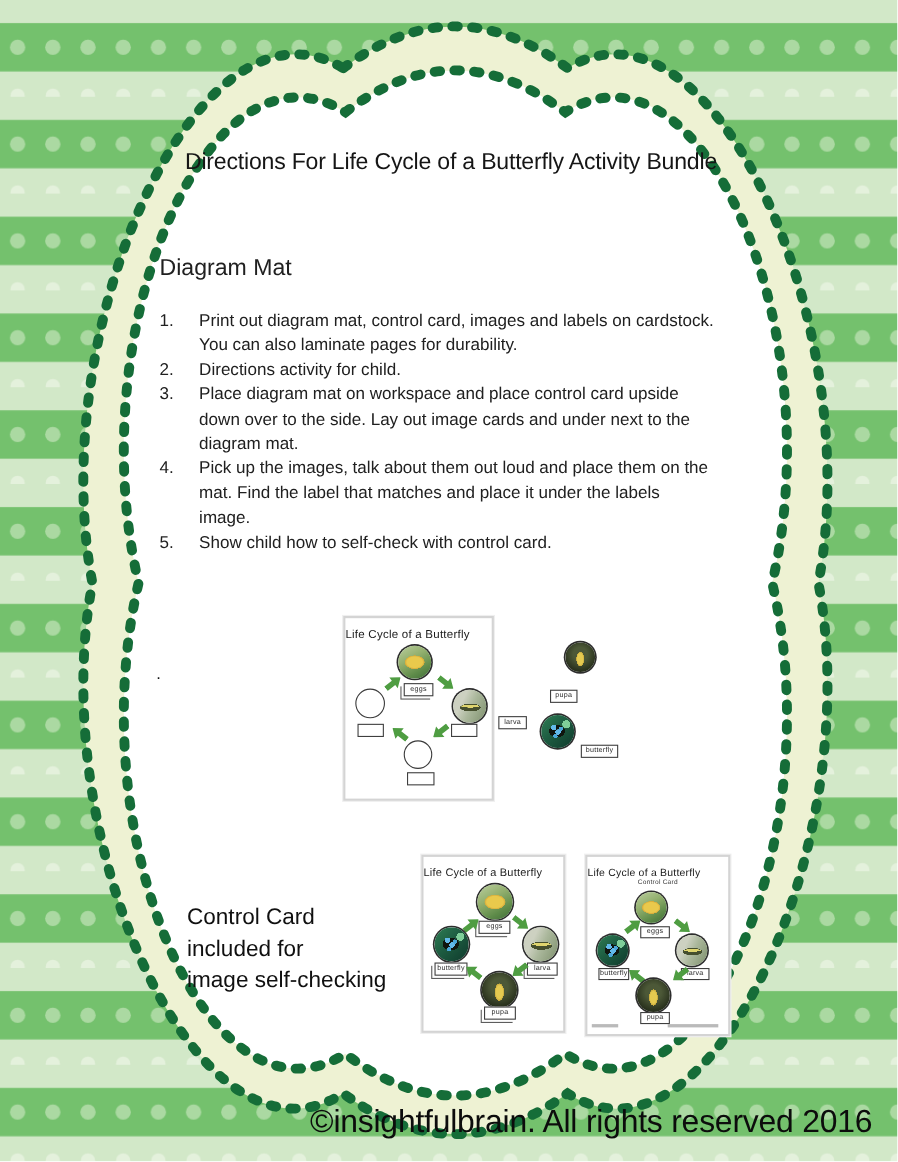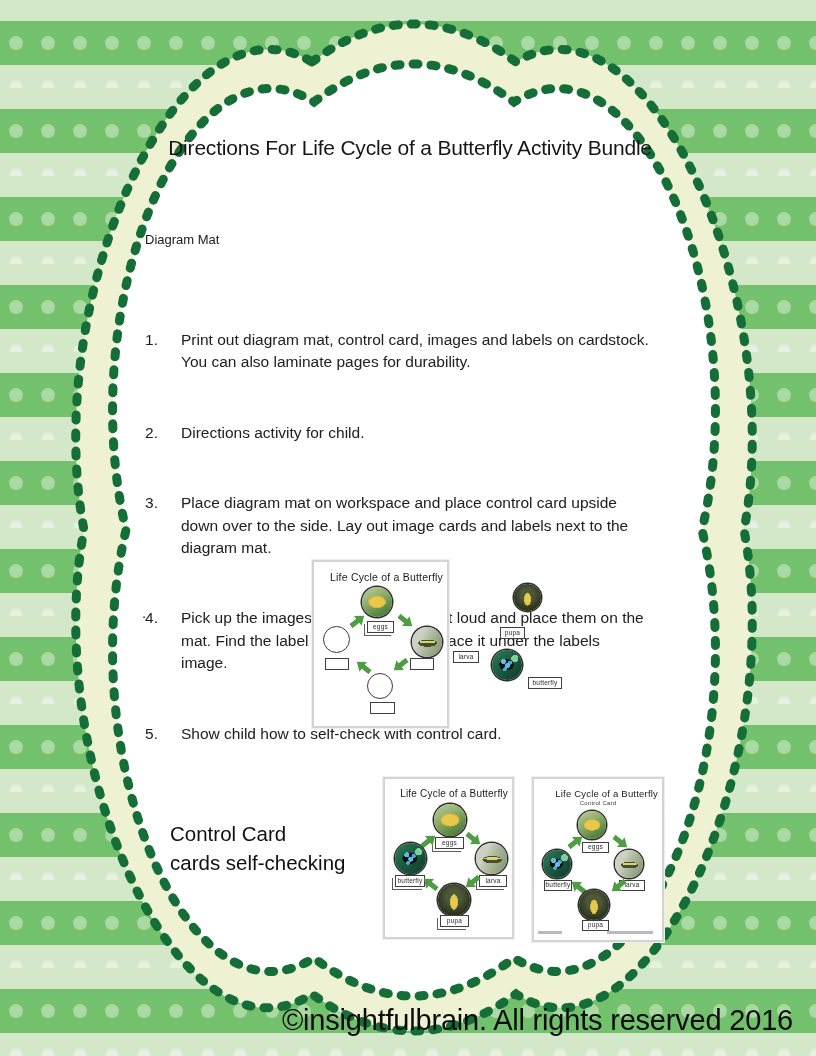--- a/index.html
+++ b/index.html
@@ -3,32 +3,32 @@
 <meta charset="utf-8">
 <style>
   html,body{margin:0;padding:0;}
   .page{position:relative;width:816px;height:1056px;overflow:hidden;background:#fff;
         font-family:"Liberation Sans", sans-serif;color:#1f1f1f;}
   .bg{position:absolute;left:0;top:0;width:816px;height:1056px;}
 
   
   .title{position:absolute;left:148px;top:133px;width:524px;text-align:center;
          font-size:21px;line-height:29px;letter-spacing:-0.2px;color:#161616;}
-  .heading{position:absolute;left:145px;top:232px;font-size:13px;color:#202020;}
+  .heading{position:absolute;left:145px;top:232px;font-size:21px;color:#202020;}
   .steps{position:absolute;left:145px;top:281px;width:505px;margin:0;padding:0;
          list-style:none;counter-reset:step;font-size:15.5px;line-height:22.4px;color:#202020;}
-  .steps li{counter-increment:step;position:relative;padding-left:36px;margin-top:48px;}
+  .steps li{counter-increment:step;position:relative;padding-left:36px;}
   .steps li::before{content:counter(step) ".";position:absolute;left:0;top:0;}
   .stray{position:absolute;left:142px;top:604px;font-size:15px;color:#111;}
   .note{position:absolute;left:170px;top:820px;font-size:20.5px;line-height:28.5px;color:#101010;}
   .copyright{position:absolute;right:23px;top:1004px;font-size:29px;letter-spacing:-0.2px;color:#0c0c0c;}
 
   
   .mini-card{position:absolute;background:#fff;border:2px solid #d4d4d4;box-shadow:0 0 0 1px #efefef;}
-  .card-title{position:absolute;left:0;right:4px;text-align:right;color:#1b1b1b;letter-spacing:0.2px;white-space:nowrap;}
+  .card-title{position:absolute;left:0;right:16px;text-align:left;color:#1b1b1b;letter-spacing:0.2px;white-space:nowrap;}
   .card-sub{position:absolute;left:0;right:0;text-align:center;color:#3a3a3a;letter-spacing:0.2px;}
   .pcircle{position:absolute;border-radius:50%;box-shadow:0 0 0 1.5px #2d2d2d;}
   .ecircle{position:absolute;border-radius:50%;border:1.5px solid #3a3a3a;background:#fff;box-sizing:border-box;}
   .lbl{position:absolute;border:1px solid #3f3f3f;background:#fff;box-sizing:border-box;
        font-size:6.5px;line-height:1;display:flex;align-items:center;justify-content:center;
        color:#2b2b2b;letter-spacing:0.2px;}
   .stacked{box-shadow:-2px 2px 0 0 #fdfdfd,-3px 3px 0 0 #5d5d5d;}
   .blank{position:absolute;border:1px solid #3f3f3f;background:#fff;box-sizing:border-box;}
   .arw{position:absolute;width:17px;height:14px;background:#4f9d42;
        clip-path:polygon(0 32%,52% 32%,52% 6%,100% 50%,52% 94%,52% 68%,0 68%);}
@@ -73,21 +73,21 @@
     <rect x="0" y="0" width="816" height="1056" fill="url(#stripes)"></rect>
     <path d="M 312 62 Q 413 -14 516 62 C 648 -18 788 298 744 530 C 788 762 648 1078 516 994 Q 413 1068 312 994 C 180 1078 40 762 84 530 C 40 298 180 -18 312 62 Z" fill="#eef2d3" stroke="#156d38" stroke-width="9" stroke-linecap="round" stroke-dasharray="5 13"></path>
     <path d="M 314 102 Q 413 26 514 102 C 638 24 756 300 702 530 C 756 760 638 1036 514 958 Q 413 1034 314 958 C 190 1036 72 760 126 530 C 72 300 190 24 314 102 Z" fill="#ffffff" stroke="#156d38" stroke-width="9" stroke-linecap="round" stroke-dasharray="5 13"></path>
   </svg>
 
   <div class="title">Directions For Life Cycle of a Butterfly Activity Bundle</div>
   <div class="heading">Diagram Mat</div>
   <ol class="steps">
     <li>Print out diagram mat, control card, images and labels on cardstock. You can also laminate pages for durability.</li>
     <li>Directions activity for child.</li>
-    <li>Place diagram mat on workspace and place control card upside down over to the side. Lay out image cards and labels next to the diagram mat.</li>
+    <li>Place diagram mat on workspace and place control card upside down over to the side. Lay out image cards and under next to the diagram mat.</li>
     <li>Pick up the images, talk about them out loud and place them on the mat. Find the label that matches and place it under the labels image.</li>
     <li>Show child how to self-check with control card.</li>
   </ol>
   <div class="stray">.</div>
 
   <div class="mini-card" style="left:312px;top:560px;width:133px;height:164px;">
     <div class="card-title" style="top:9px;font-size:10.5px;">Life Cycle of a Butterfly</div>
     <div class="pcircle ph-eggs" style="left:48px;top:25px;width:30px;height:30px;"></div>
     <div class="lbl stacked" style="left:53px;top:59px;width:27px;height:12px;">eggs</div>
     <div class="arw ne" style="left:35px;top:52px;"></div>
@@ -103,21 +103,22 @@
   </div>
 
   <div class="pcircle ph-pupa" style="left:514px;top:584px;width:27px;height:27px;"></div>
   <div class="lbl" style="left:500px;top:627px;width:25px;height:12px;">pupa</div>
   <div class="lbl" style="left:453px;top:651px;width:26px;height:12px;">larva</div>
   <div class="pcircle ph-butterfly" style="left:492px;top:650px;width:30px;height:30px;"></div>
   <div class="lbl" style="left:528px;top:677px;width:34px;height:12px;">butterfly</div>
 
   <div class="note">
     <div>Control Card</div>
-    <div>cards self-checking</div>
+    <div>included for</div>
+    <div>image self-checking</div>
   </div>
 
   <div class="mini-card" style="left:383px;top:777px;width:127px;height:158px;">
     <div class="card-title" style="top:9px;font-size:10px;">Life Cycle of a Butterfly</div>
     <div class="pcircle ph-eggs" style="left:49px;top:25px;width:32px;height:32px;"></div>
     <div class="lbl stacked" style="left:50px;top:58px;width:29px;height:12px;">eggs</div>
     <div class="arw ne" style="left:35px;top:55px;"></div>
     <div class="arw se" style="left:80px;top:53px;"></div>
     <div class="pcircle ph-butterfly" style="left:10px;top:64px;width:31px;height:31px;"></div>
     <div class="pcircle ph-larva" style="left:91px;top:64px;width:31px;height:31px;"></div>

